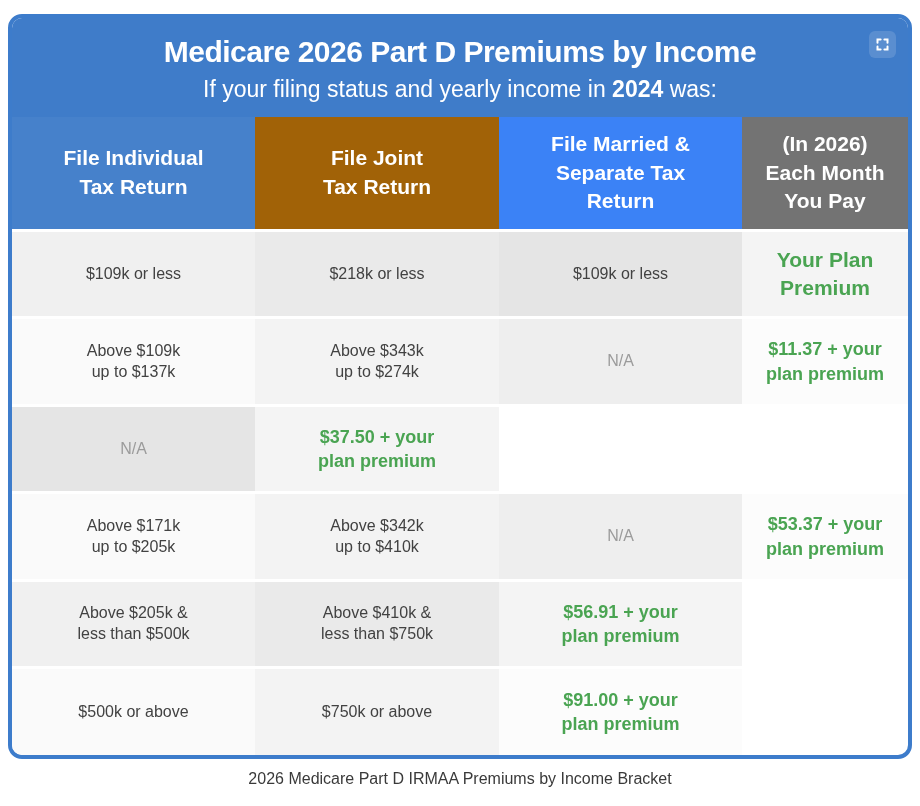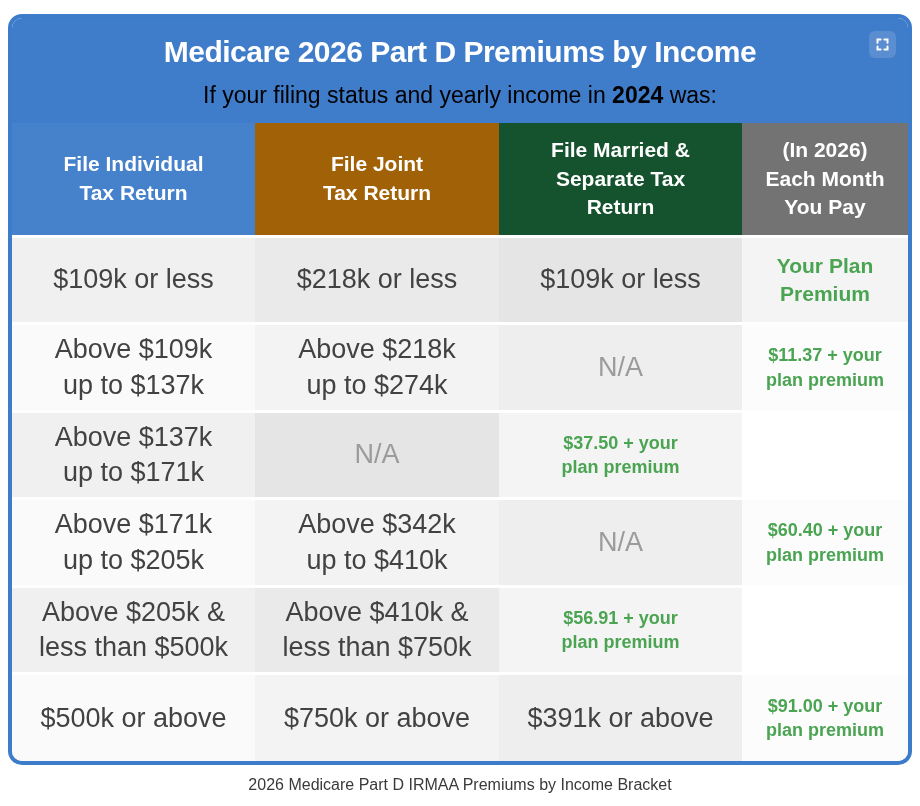--- a/index.html
+++ b/index.html
@@ -31,23 +31,23 @@
   }
   .title {
     margin: 0;
     font-size: 30px;
     font-weight: bold;
     color: #ffffff;
     letter-spacing: -0.5px;
     line-height: 1.2;
   }
   .subtitle {
-    margin: 11px 0 0;
+    margin: 5px 0 0;
     font-size: 23px;
-    color: #000000;
+    color: #ffffff;
     line-height: 1.25;
   }
   .subtitle b { font-weight: bold; }
   .expand-btn {
     position: absolute;
     top: 13px;
     right: 12px;
     width: 27px;
     height: 27px;
     background: rgba(255,255,255,0.14);
@@ -75,33 +75,33 @@
     color: #ffffff;
     font-weight: bold;
     font-size: 21px;
     line-height: 1.35;
     white-space: pre-line;
     padding: 0 8px;
     box-sizing: border-box;
   }
   .h1 { background: #4681cb; }
   .h2 { background: #a16207; }
-  .h3 { background: #14532d; }
+  .h3 { background: #3b82f6; }
   .h4 { background: #737373; }
   .row {
     height: 84.5px;
     border-bottom: 3px solid #ffffff;
   }
   .row:last-child { border-bottom: none; height: 86px; }
   .cell {
     display: flex;
     align-items: center;
     justify-content: center;
     text-align: center;
-    font-size: 27px;
+    font-size: 16px;
     color: #424242;
     line-height: 1.3;
     white-space: pre-line;
     padding: 0 6px;
     box-sizing: border-box;
   }
   .row:nth-child(odd)  .c1 { background: #f0f0f0; }
   .row:nth-child(odd)  .c2 { background: #eaeaea; }
   .row:nth-child(odd)  .c3 { background: #e5e5e5; }
   .row:nth-child(odd)  .c4 { background: #f4f4f4; }
@@ -164,58 +164,55 @@
         <div class="cell c1">$109k or less</div>
         <div class="cell c2">$218k or less</div>
         <div class="cell c3">$109k or less</div>
         <div class="cell c4 premium premium-large">Your Plan
 Premium</div>
       </div>
 
       <div class="row grid4">
         <div class="cell c1">Above $109k
 up to $137k</div>
-        <div class="cell c2">Above $218k
+        <div class="cell c2">Above $343k
 up to $274k</div>
         <div class="cell c3 na">N/A</div>
         <div class="cell c4 premium">$11.37 + your
 plan premium</div>
       </div>
 
       <div class="row grid4">
-        <div class="cell c1">Above $137k
-up to $171k</div>
         <div class="cell c3 na">N/A</div>
         <div class="cell c4 premium">$37.50 + your
 plan premium</div>
       </div>
 
       <div class="row grid4">
         <div class="cell c1">Above $171k
 up to $205k</div>
         <div class="cell c2">Above $342k
 up to $410k</div>
         <div class="cell c3 na">N/A</div>
-        <div class="cell c4 premium">$60.40 + your
+        <div class="cell c4 premium">$53.37 + your
 plan premium</div>
       </div>
 
       <div class="row grid4">
         <div class="cell c1">Above $205k &amp;
 less than $500k</div>
         <div class="cell c2">Above $410k &amp;
 less than $750k</div>
         <div class="cell c4 premium">$56.91 + your
 plan premium</div>
       </div>
 
       <div class="row grid4">
         <div class="cell c1">$500k or above</div>
         <div class="cell c2">$750k or above</div>
-        <div class="cell c3">$391k or above</div>
         <div class="cell c4 premium">$91.00 + your
 plan premium</div>
       </div>
 
     </div>
   </div>
 
   <div class="caption">2026 Medicare Part D IRMAA Premiums by Income Bracket</div>
 </div>
 

